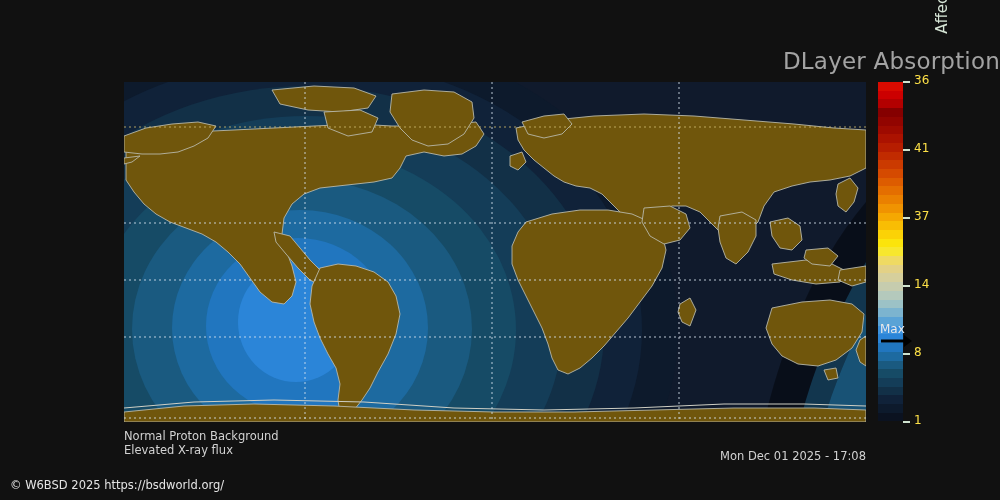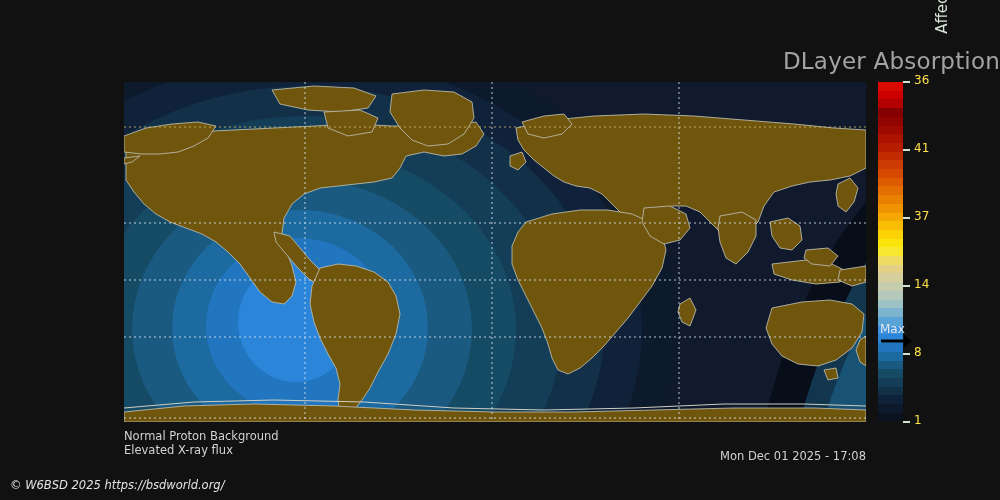--- a/index.html
+++ b/index.html
@@ -131,21 +131,20 @@
     font-size: 11.5px;
     color: #d2d2d2;
     white-space: nowrap;
     margin-top: 16px;
   }
   #copyright {
     position: absolute;
     left: 10px;
     top: 478px;
     font-size: 11.5px;
-    font-style: italic;
     color: #e4e4e4;
     white-space: nowrap;
   }
 </style>
 </head>
 <body>
 
 <div id="app">
 
   <div id="title">DLayer Absorption</div>

